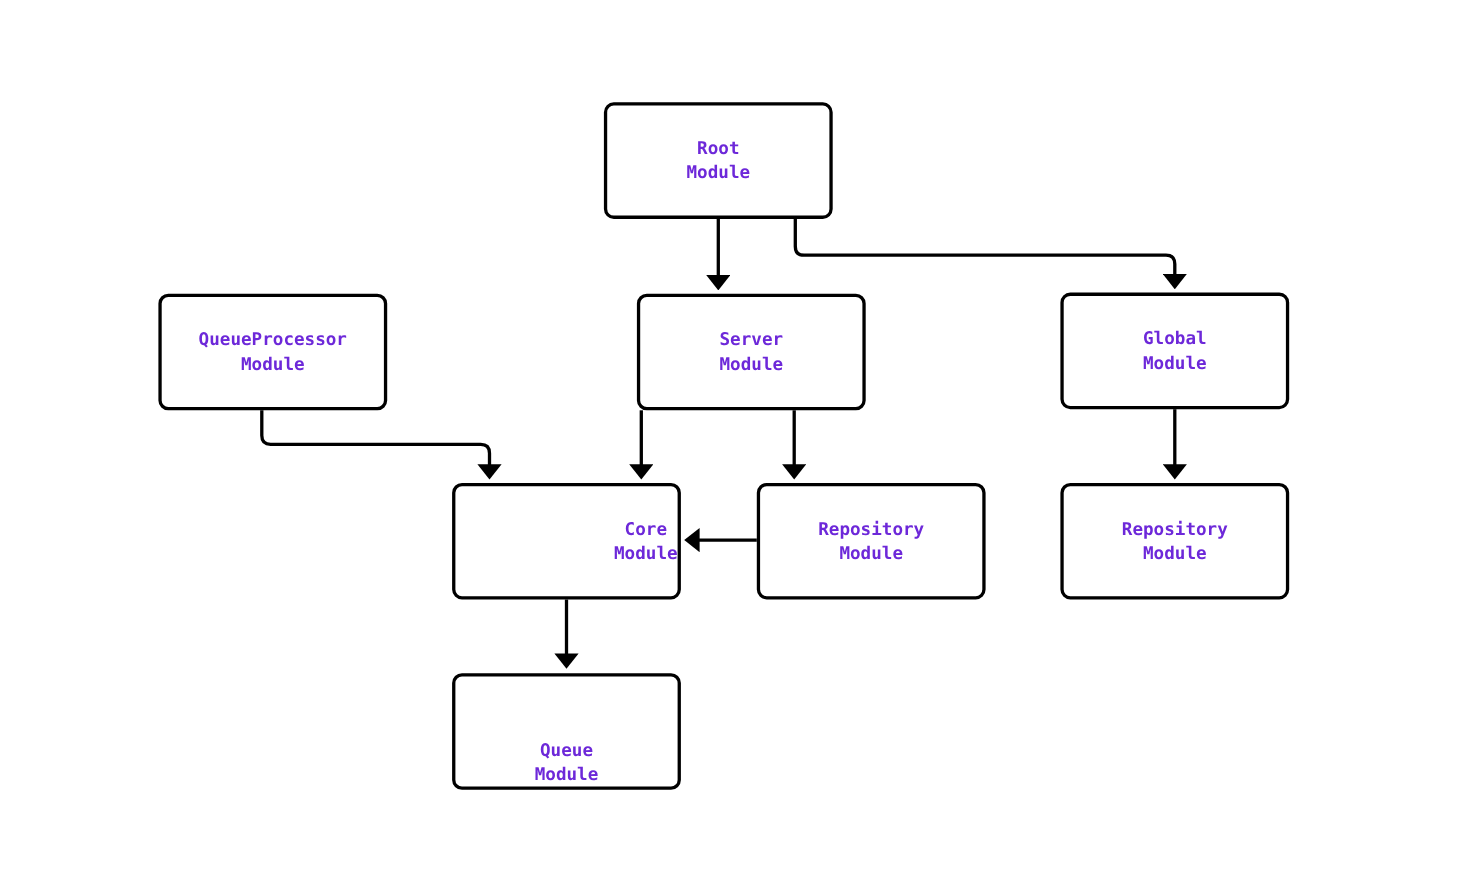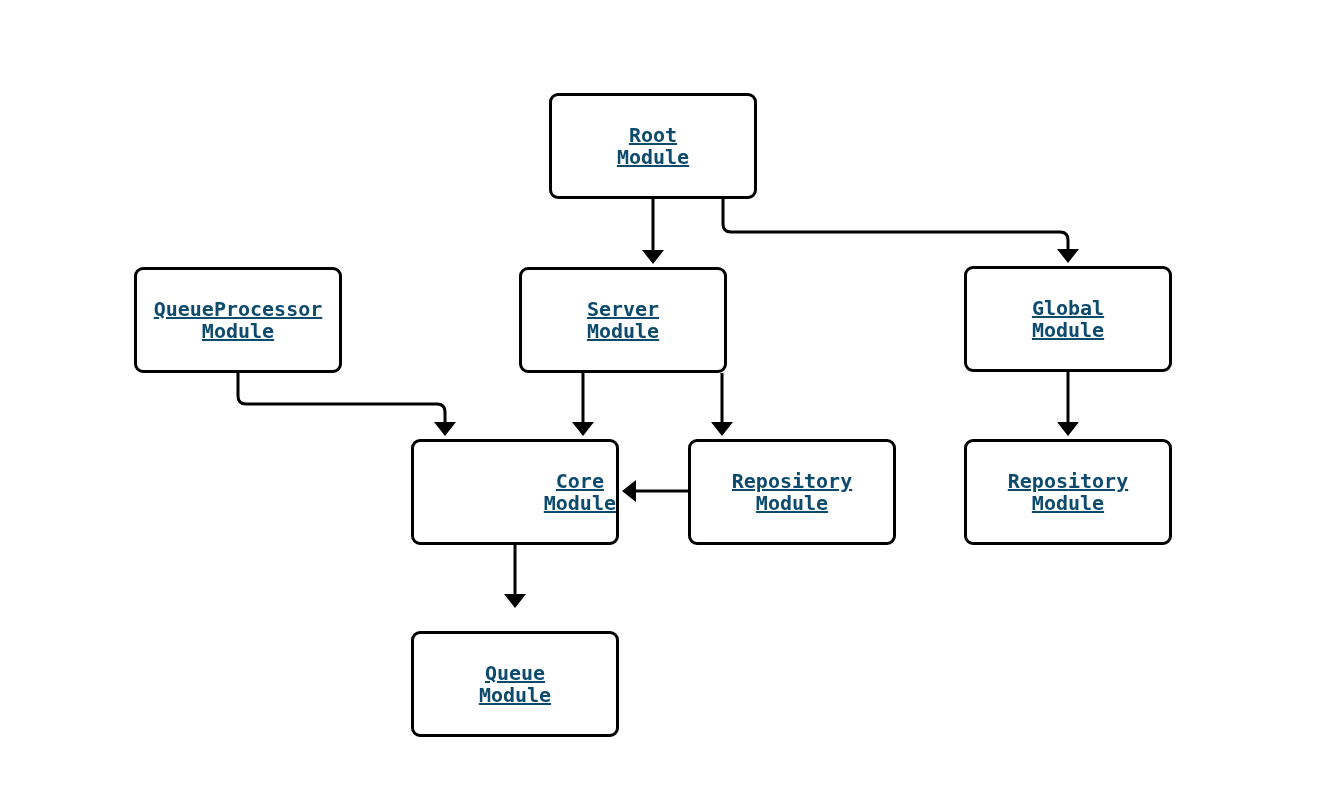--- a/index.html
+++ b/index.html
@@ -34,26 +34,25 @@
     box-sizing: border-box;
     background: #ffffff;
     border: 3px solid #000000;
     border-radius: 9px;
     display: flex;
     align-items: center;
     justify-content: center;
   }
   .node-label {
     font-weight: bold;
-    font-size: 20px;
+    font-size: 16px;
     line-height: 22px;
-    color: #0c4a6e;
+    color: #6d28d9;
     text-align: center;
     white-space: pre-line;
-    text-decoration: underline;
   }
 </style>
 </head>
 <body>
 
 <div id="canvas">
 
   <svg id="edge-layer" viewBox="0 0 1337 809" xmlns="http://www.w3.org/2000/svg">
     <defs>
       <marker id="arrowhead" viewBox="0 0 14 22" markerWidth="14" markerHeight="22" refX="11" refY="11" orient="auto" markerUnits="userSpaceOnUse">
@@ -69,26 +68,26 @@
     <path d="M688,491 L625,491" marker-end="url(#arrowhead)"></path>
     <path d="M1068,372 L1068,433" marker-end="url(#arrowhead)"></path>
     <path d="M515,545 L515,605" marker-end="url(#arrowhead)"></path>
   </svg>
 
   <div class="node" style="left:549px; top:93px;">
     <span class="node-label">Root
 Module</span>
   </div>
 
-  <div class="node" style="left:134px; top:267px;">
+  <div class="node" style="left:144px; top:267px;">
     <span class="node-label">QueueProcessor
 Module</span>
   </div>
 
-  <div class="node" style="left:519px; top:267px;">
+  <div class="node" style="left:579px; top:267px;">
     <span class="node-label">Server
 Module</span>
   </div>
 
   <div class="node" style="left:964px; top:266px;">
     <span class="node-label">Global
 Module</span>
   </div>
 
   <div class="node" style="left:411px; top:439px;justify-content:flex-end;">
@@ -99,18 +98,18 @@
   <div class="node" style="left:688px; top:439px;">
     <span class="node-label">Repository
 Module</span>
   </div>
 
   <div class="node" style="left:964px; top:439px;">
     <span class="node-label">Repository
 Module</span>
   </div>
 
-  <div class="node" style="left:411px; top:631px;">
+  <div class="node" style="left:411px; top:612px;align-items:flex-end;">
     <span class="node-label">Queue
 Module</span>
   </div>
 
 </div>
 
 </body></html>

